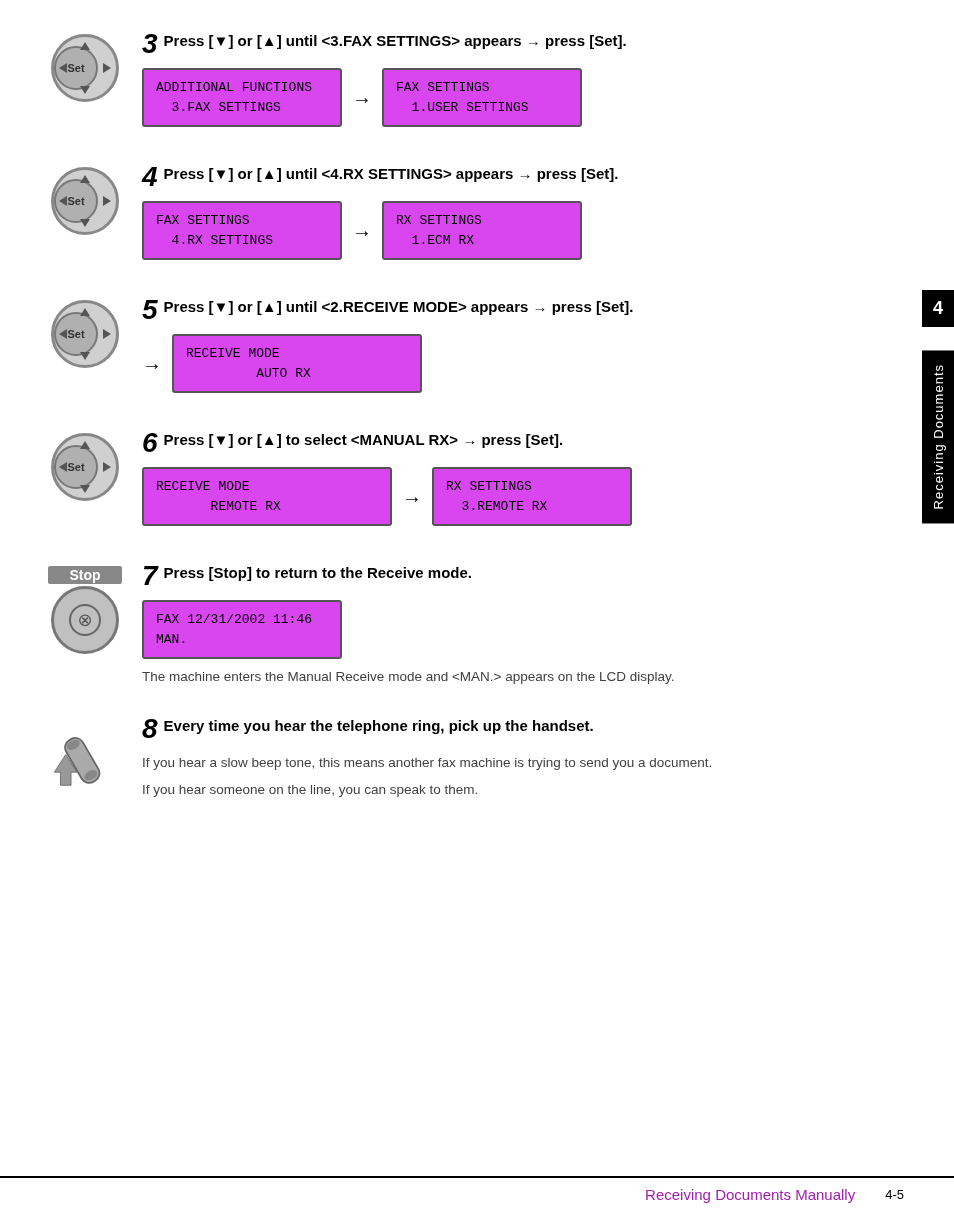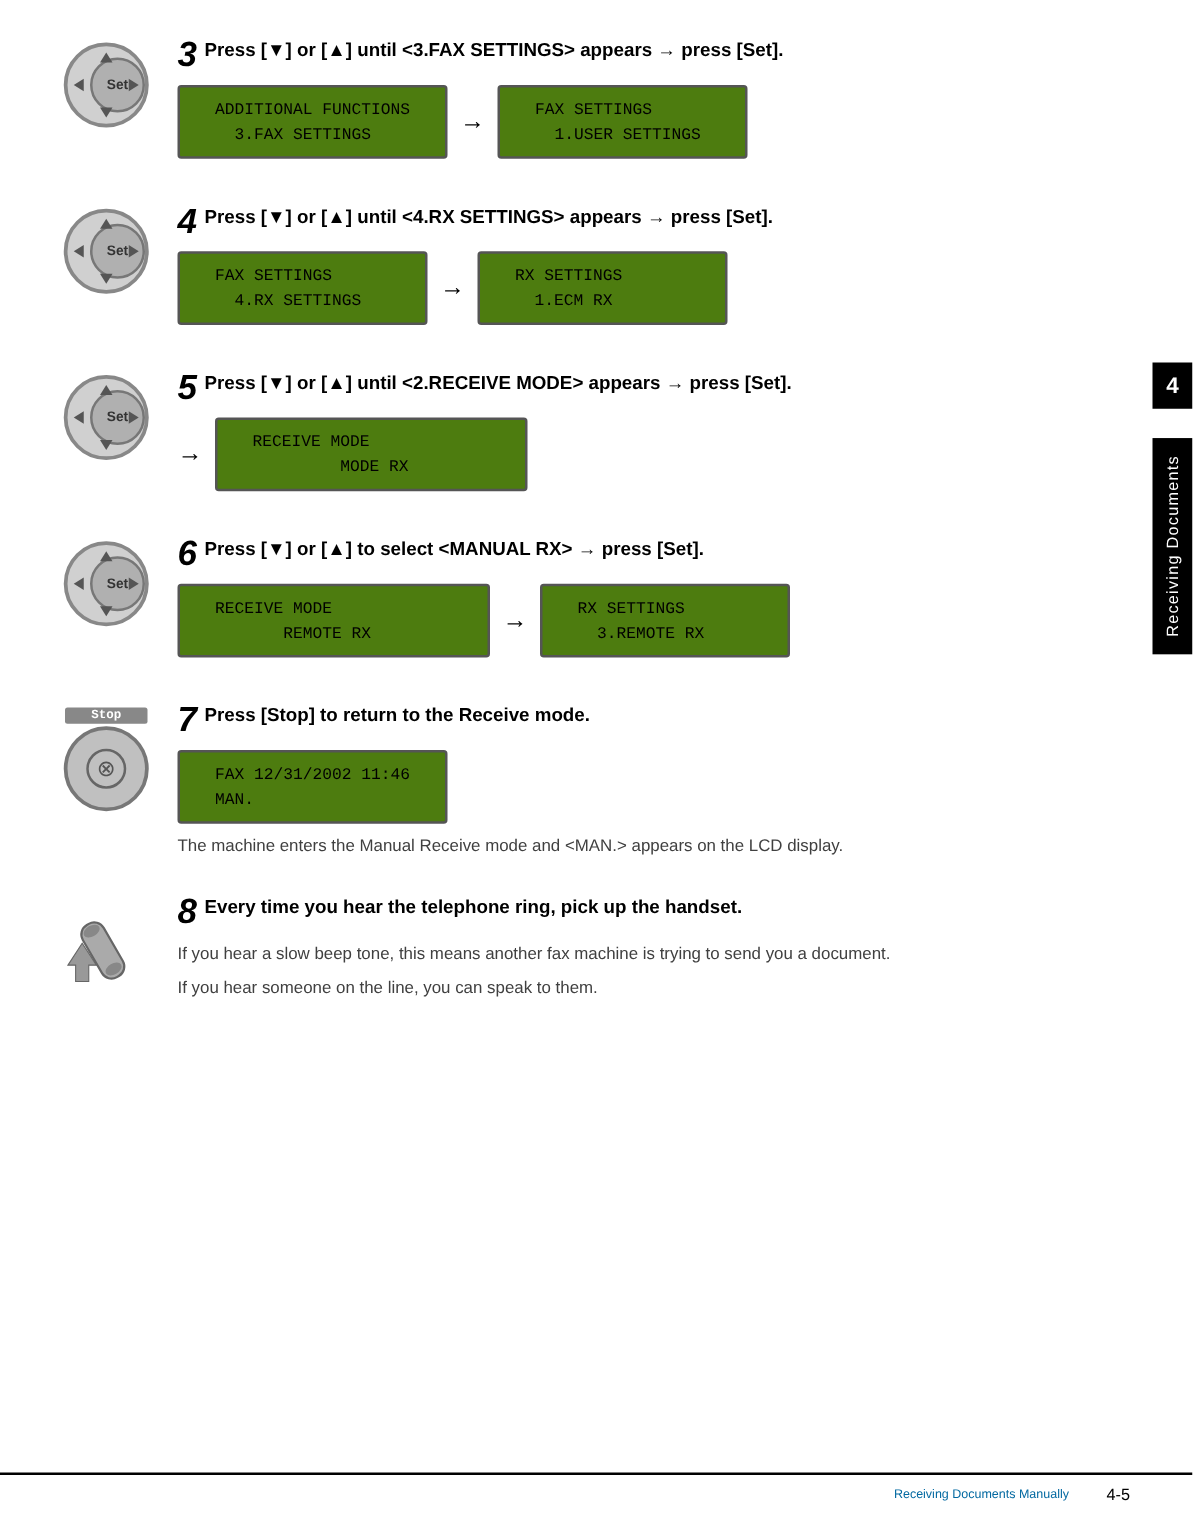--- a/index.html
+++ b/index.html
@@ -100,24 +100,24 @@
 
     
     .lcd-row {
       display: flex;
       align-items: center;
       margin-bottom: 8px;
       gap: 10px;
     }
 
     .lcd-screen {
-      background: #4d7c0f;
+      background: #d946ef;
       border: 2px solid #555;
       border-radius: 3px;
-      padding: 8px 28px;
+      padding: 8px 12px;
       font-family: 'Courier New', Courier, monospace;
       font-size: 13px;
       min-width: 200px;
       line-height: 1.5;
       white-space: pre;
     }
 
     .lcd-screen.wide {
       min-width: 250px;
     }
@@ -130,21 +130,21 @@
 
     
     .set-button {
       width: 68px;
       height: 68px;
       border-radius: 50%;
       background: #d0d0d0;
       border: 3px solid #888;
       display: flex;
       align-items: center;
-      justify-content: flex-end;
+      justify-content: flex-start;
       position: relative;
     }
 
     .set-btn-inner {
       width: 44px;
       height: 44px;
       border-radius: 50%;
       background: #b0b0b0;
       border: 2px solid #777;
       display: flex;
@@ -192,28 +192,27 @@
     }
 
     
     .stop-button-wrap {
       display: flex;
       flex-direction: column;
       align-items: center;
     }
 
     .stop-label {
-      font-size: 10px;
+      font-size: 14px;
       font-weight: bold;
       background: #888;
       color: #fff;
       padding: 1px 21px;
       border-radius: 2px;
       margin-bottom: 2px;
-      font-family: Liberation Mono, monospace;
     }
 
     .stop-button {
       width: 68px;
       height: 68px;
       border-radius: 50%;
       background: #c0c0c0;
       border: 3px solid #777;
       display: flex;
       align-items: center;
@@ -276,22 +275,22 @@
       padding-left: 40px;
     }
 
     .footer-right {
       display: flex;
       gap: 30px;
       align-items: center;
     }
 
     .footer-title {
-      color: #0369a1;
-      font-size: 10px;
+      color: #a21caf;
+      font-size: 15px;
     }
 
     .footer-page {
       font-size: 13px;
       font-weight: normal;
     }
   </style>
 </head>
 <body>
 
@@ -362,21 +361,21 @@
       </div>
     </div>
     <div class="step-content">
       <div class="step-title">
         <span class="step-number">5</span>
         <span class="step-title-text">Press [▼] or [▲] until &lt;2.RECEIVE MODE&gt; appears → press [Set].</span>
       </div>
       <div class="lcd-row">
         <div class="arrow-sym">→</div>
         <div class="lcd-screen wide"><span>RECEIVE MODE</span>
-<span>         MODE RX</span></div>
+<span>         AUTO RX</span></div>
       </div>
     </div>
   </div>
 
   <div class="step-row">
     <div class="step-icon">
       <div class="set-button">
         <div class="arrow-up"></div>
         <div class="arrow-down"></div>
         <div class="arrow-left-tri"></div>

